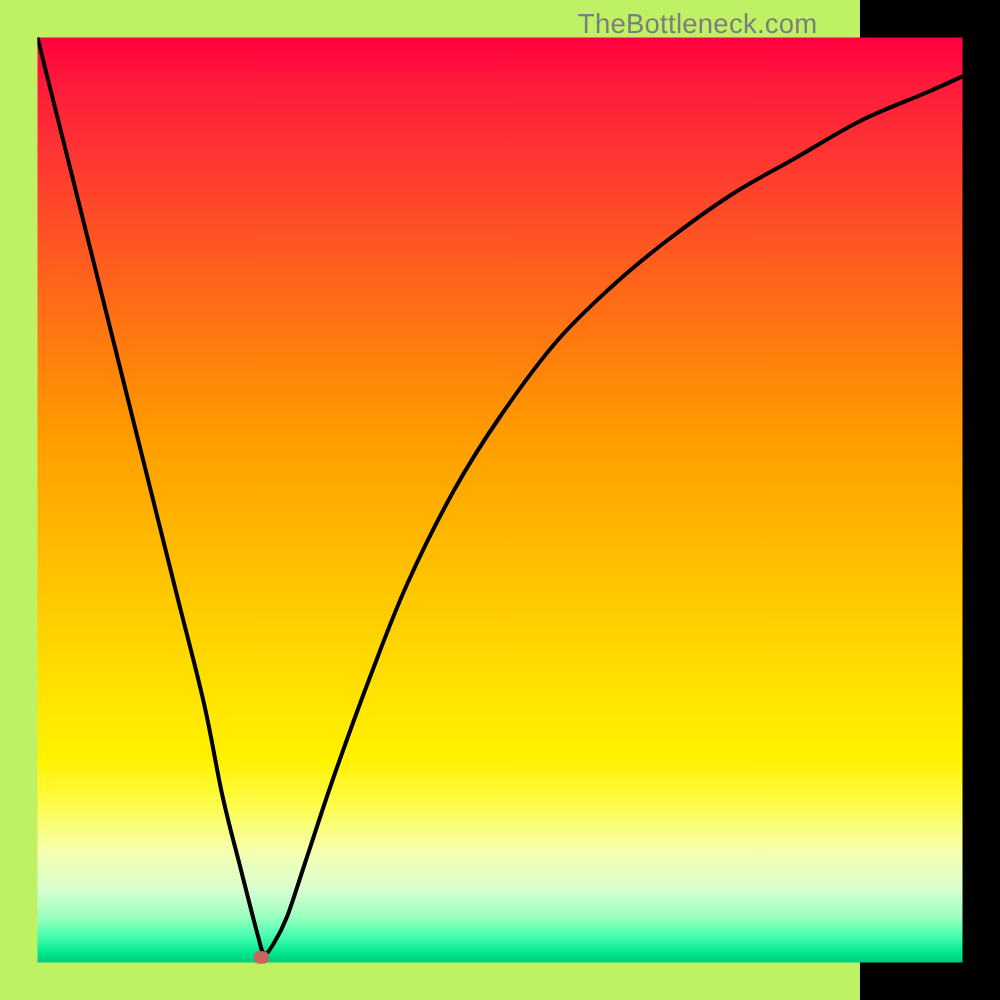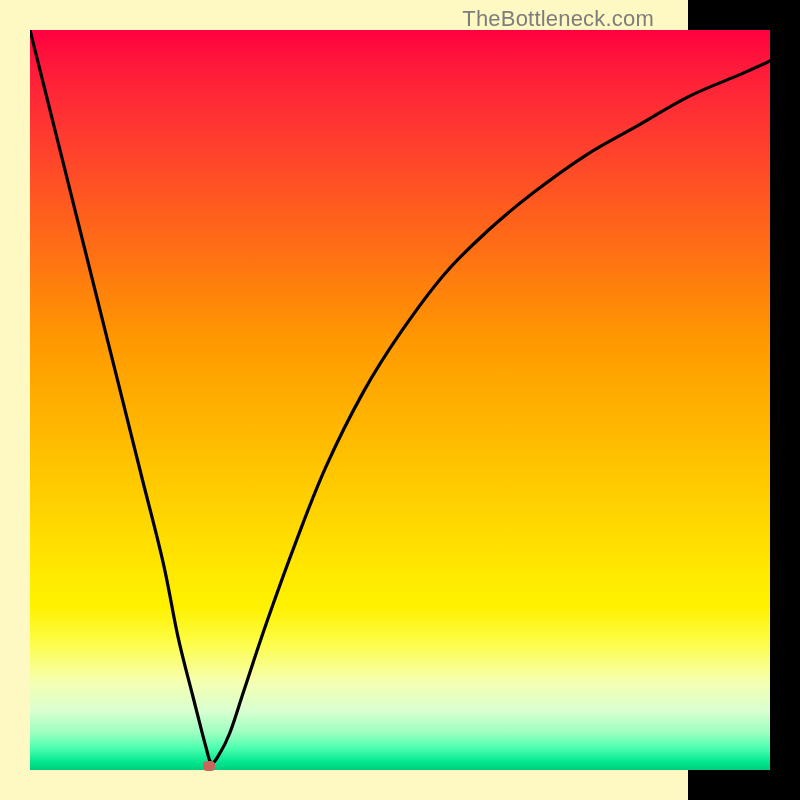--- a/index.html
+++ b/index.html
@@ -1,21 +1,21 @@
 <!DOCTYPE html>
 <html><head>
 <meta charset="utf-8">
 <style>
   * { margin: 0; padding: 0; box-sizing: border-box; }
   html, body { width: 800px; height: 800px; overflow: hidden; background: #000; }
   .frame {
     position: relative;
     width: 688px;
     height: 800px;
-    background: #fef9c3;
+    background: #bef264;
   }
   .plot-area {
     position: absolute;
     left: 30px;
     top: 30px;
     width: 740px;
     height: 740px;
     background: linear-gradient(to bottom,
       #ff0040 0%,
       #ff1a3a 5%,

